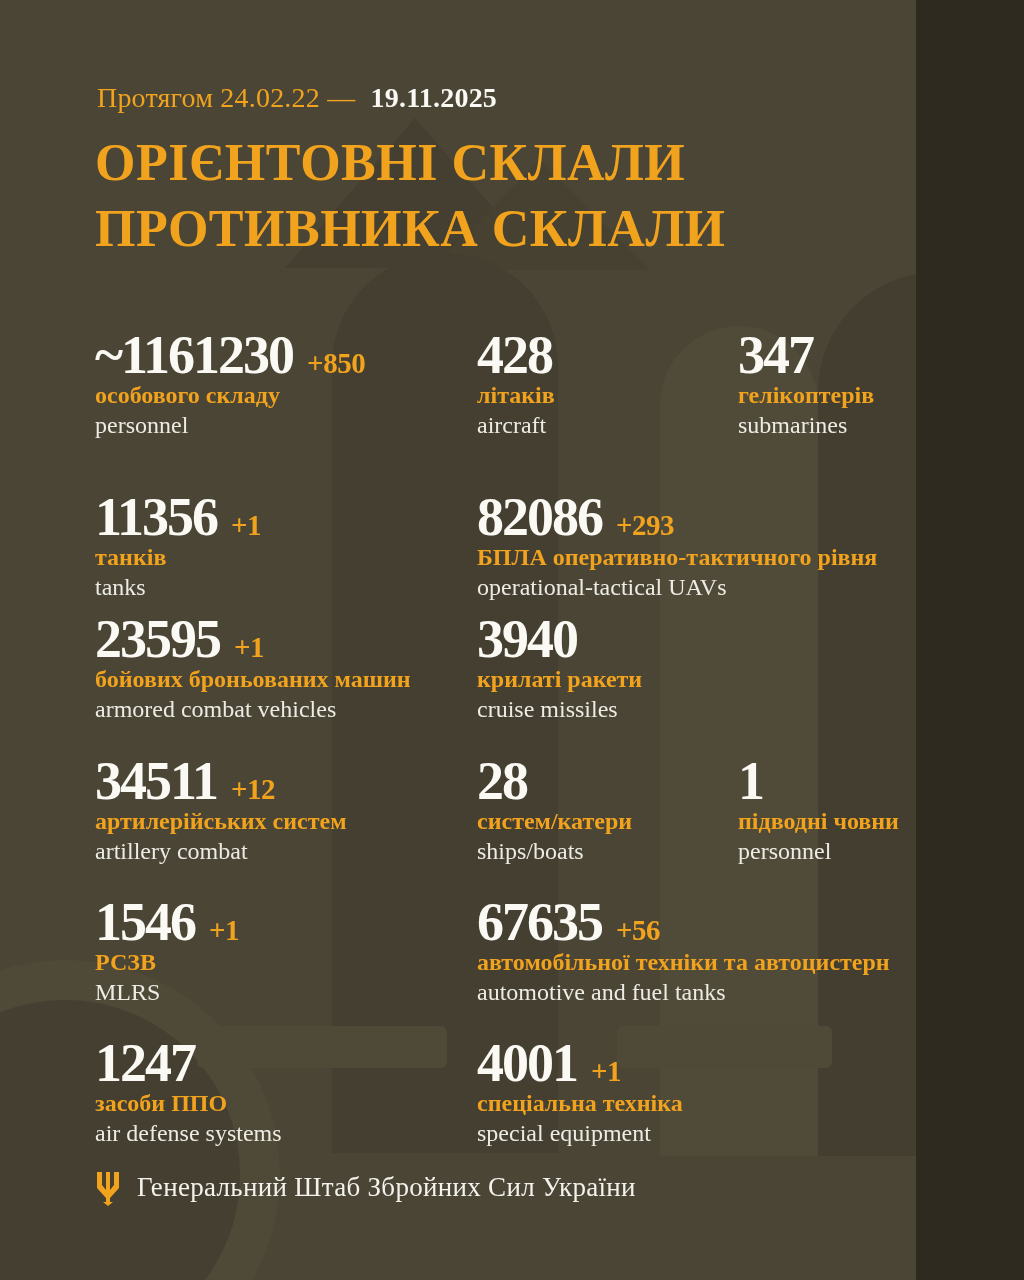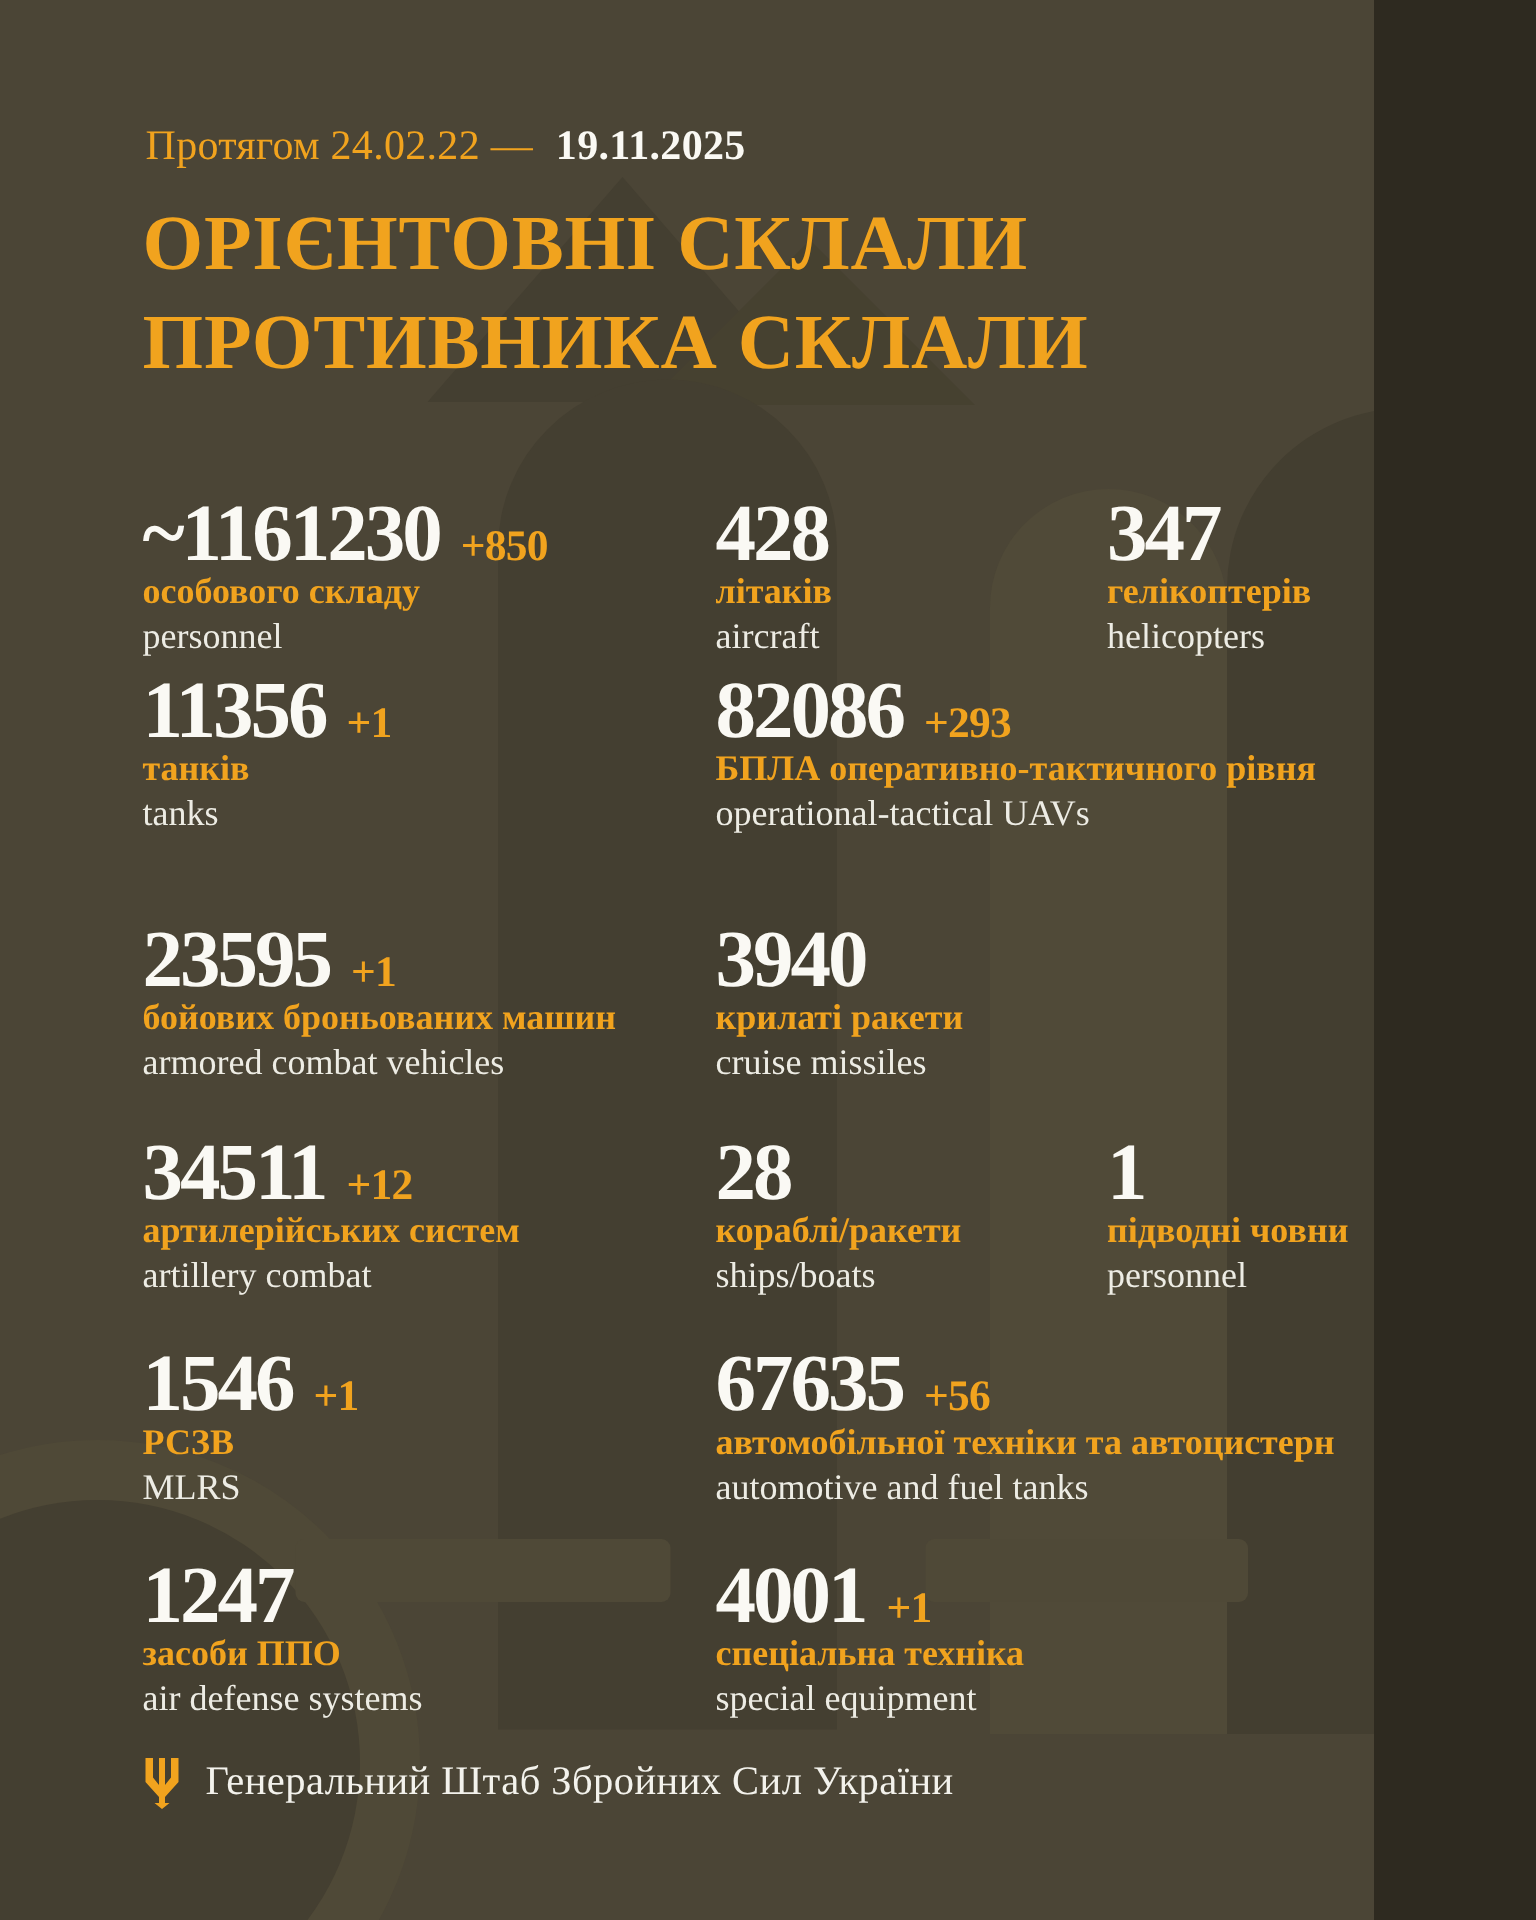--- a/index.html
+++ b/index.html
@@ -31,21 +31,21 @@
   
   .layer{position:absolute;inset:0;z-index:1;}
   .period{position:absolute;left:97px;top:82px;font-size:28px;letter-spacing:0.2px;white-space:nowrap;}
   .period .pfx{color:var(--accent,#F1A31E);font-weight:500;}
   .period .pdate{color:#FAF9F4;font-weight:700;margin-left:8px;}
   .title{position:absolute;left:95px;top:130px;margin:0;
     font-size:52px;line-height:66px;font-weight:700;letter-spacing:0.5px;
     color:var(--accent,#F1A31E);white-space:nowrap;}
   .cell{position:absolute;white-space:nowrap;}
   .c1{left:95px}.c2{left:477px}.c3{left:738px}
-  .r1{top:328px}.r2{top:446px}.r3{top:612px}.r4{top:754px}.r5{top:895px}.r6{top:1036px}
+  .r1{top:328px}.r2{top:490px}.r3{top:612px}.r4{top:754px}.r5{top:895px}.r6{top:1036px}
   .vline{display:flex;align-items:baseline;gap:14px;}
   .num{font-size:54px;font-weight:700;letter-spacing:-2px;line-height:1;
     color:var(--number_white,#FAF9F4);}
   .delta{font-size:29px;font-weight:700;letter-spacing:-0.5px;color:var(--accent,#F1A31E);}
   .lua{font-size:24px;font-weight:700;line-height:1.12;
     color:var(--accent,#F1A31E);}
   .len{margin-top:3px;font-size:24px;font-weight:400;line-height:1.15;
     color:var(--label_en,#EDECE4);}
   .footer{position:absolute;left:95px;top:1172px;display:flex;align-items:flex-start;gap:16px;}
   .footer .src{font-size:27px;font-weight:500;letter-spacing:0.3px;color:#F3F2EC;white-space:nowrap;}
@@ -92,21 +92,21 @@
         <span class="num">428</span>
       </div>
       <div class="lua">літаків</div>
       <div class="len">aircraft</div>
     </div>
     <div class="cell r1 c3">
       <div class="vline">
         <span class="num">347</span>
       </div>
       <div class="lua">гелікоптерів</div>
-      <div class="len">helicopters</div>
+      <div class="len">submarines</div>
     </div>
 
     <div class="cell r2 c1">
       <div class="vline">
         <span class="num">11356</span>
         <span class="delta">+1</span>
       </div>
       <div class="lua">танків</div>
       <div class="len">tanks</div>
     </div>
@@ -140,21 +140,21 @@
         <span class="num">34511</span>
         <span class="delta">+12</span>
       </div>
       <div class="lua">артилерійських систем</div>
       <div class="len">artillery combat</div>
     </div>
     <div class="cell r4 c2">
       <div class="vline">
         <span class="num">28</span>
       </div>
-      <div class="lua">кораблі/ракети</div>
+      <div class="lua">систем/катери</div>
       <div class="len">ships/boats</div>
     </div>
     <div class="cell r4 c3">
       <div class="vline">
         <span class="num">1</span>
       </div>
       <div class="lua">підводні човни</div>
       <div class="len">personnel</div>
     </div>
 

